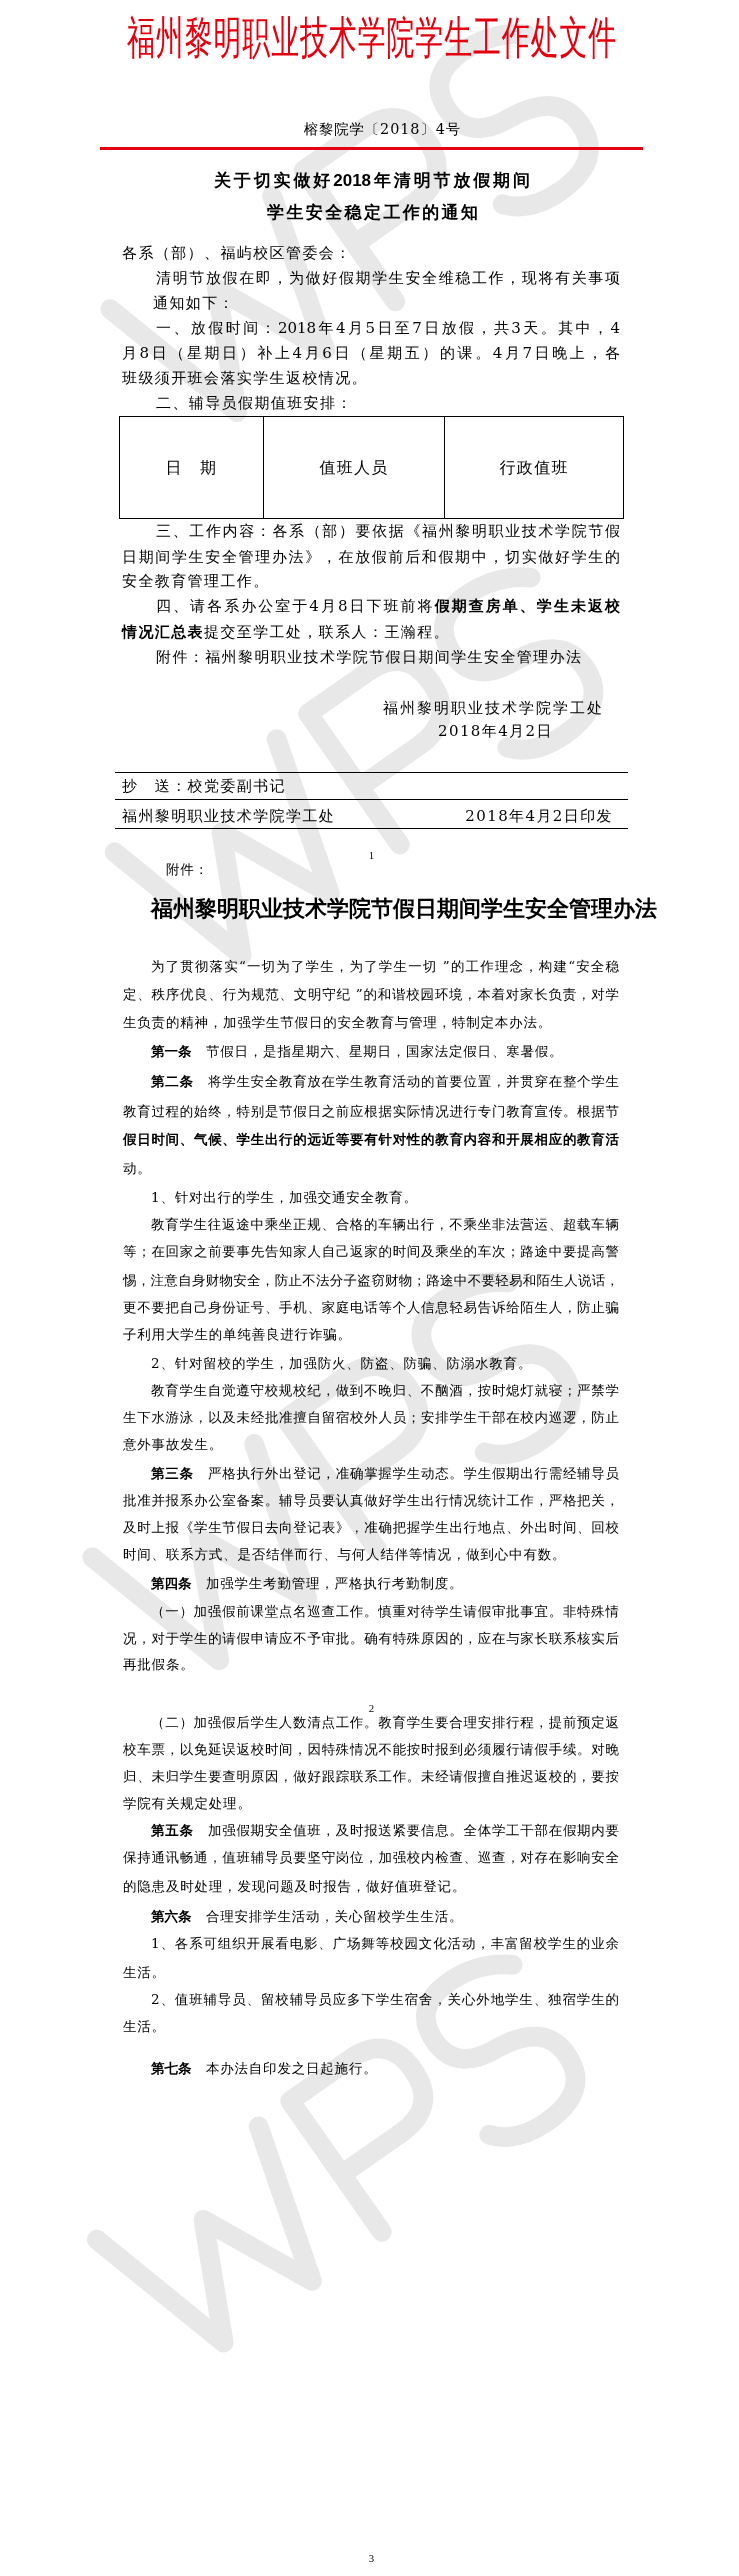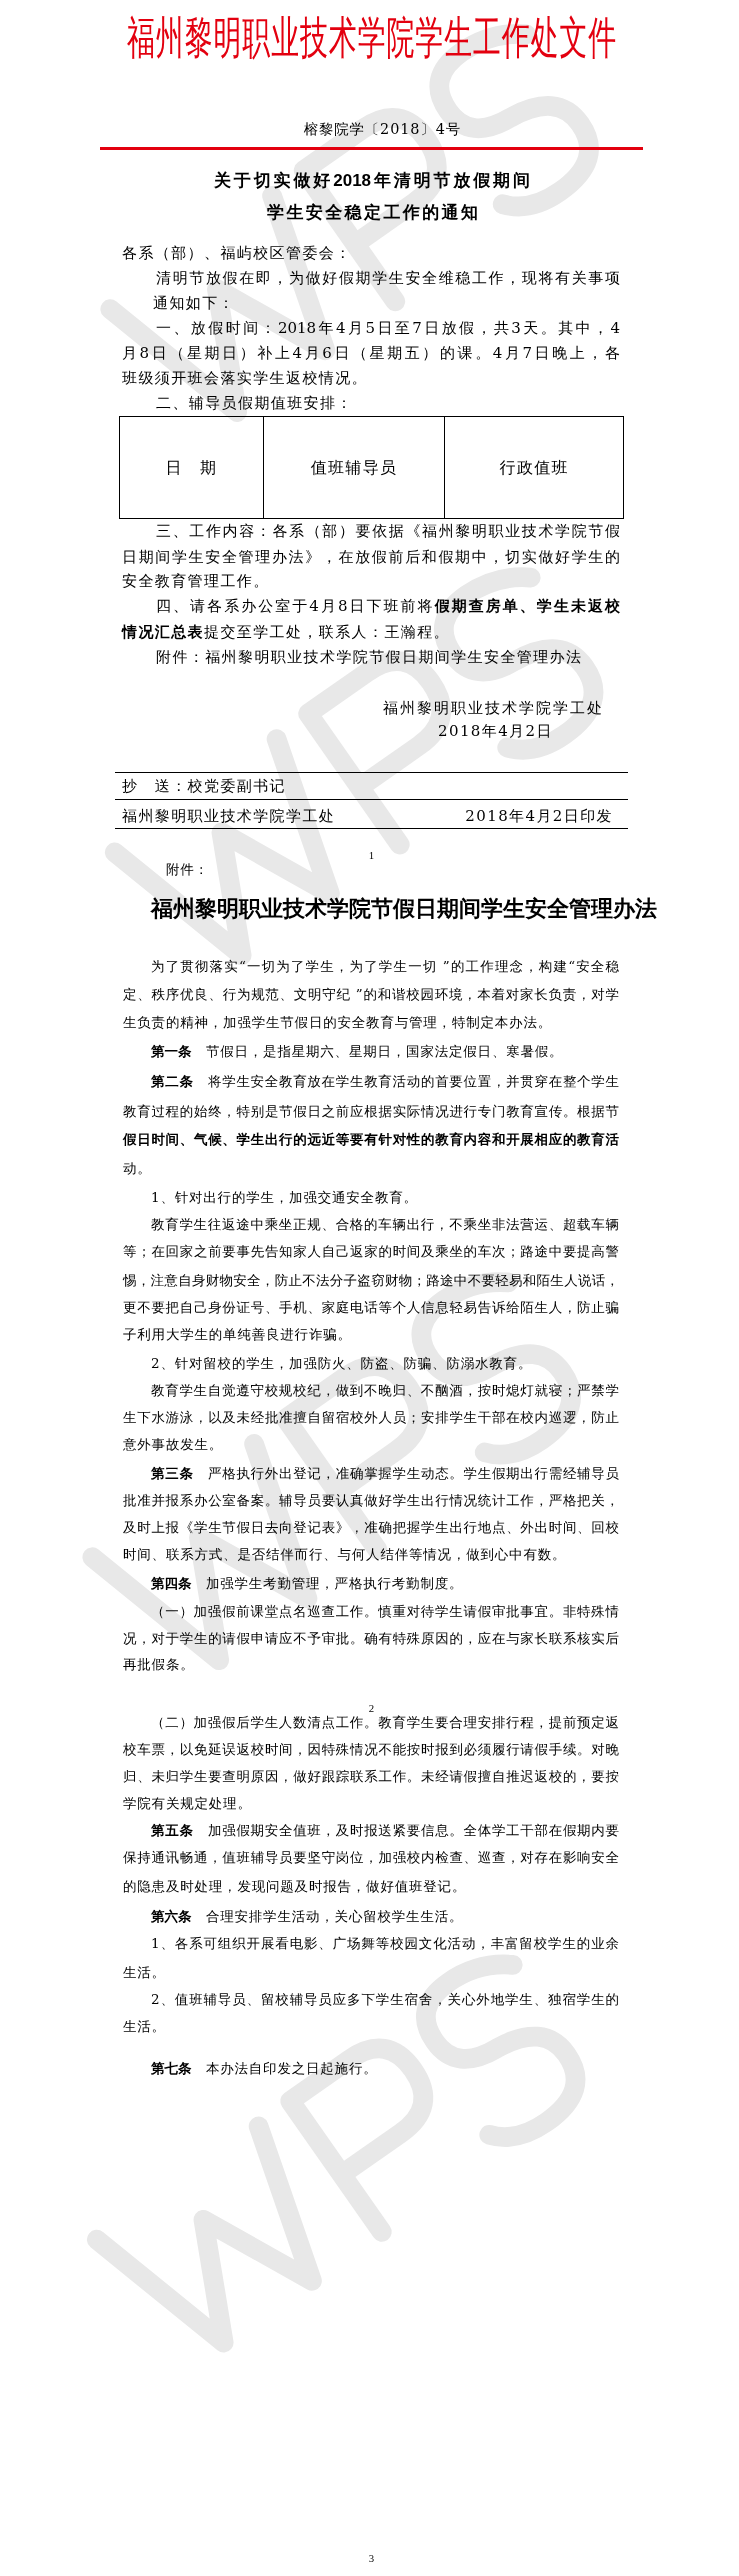--- a/index.html
+++ b/index.html
@@ -79,21 +79,21 @@
 
 <table class="duty">
   <colgroup>
       <col style="width:144px">
       <col style="width:182px">
       <col style="width:179px">
     </colgroup>
   <tbody>
       <tr>
     <td>日　期</td>
-    <td>值班辅导员</td>
+    <td>值班人员</td>
     <td>行政值班</td>
   </tr>
 </tbody>
   </table>
 
 <div class="abs p1 j" style="left:156px;top:521px;width:464px;">三、工作内容：各系（部）要依据《福州黎明职业技术学院节假</div>
 <div class="abs p1 j" style="left:122px;top:547px;width:498px;">日期间学生安全管理办法》，在放假前后和假期中，切实做好学生的</div>
 <div class="abs p1" style="left:122px;top:571px;">安全教育管理工作。</div>
 <div class="abs p1 j" style="left:156px;top:596px;width:464px;">
   <span>四、请各系办公室于4月8日下班前将</span><span class="b">假期查房单、学生未返校</span>

